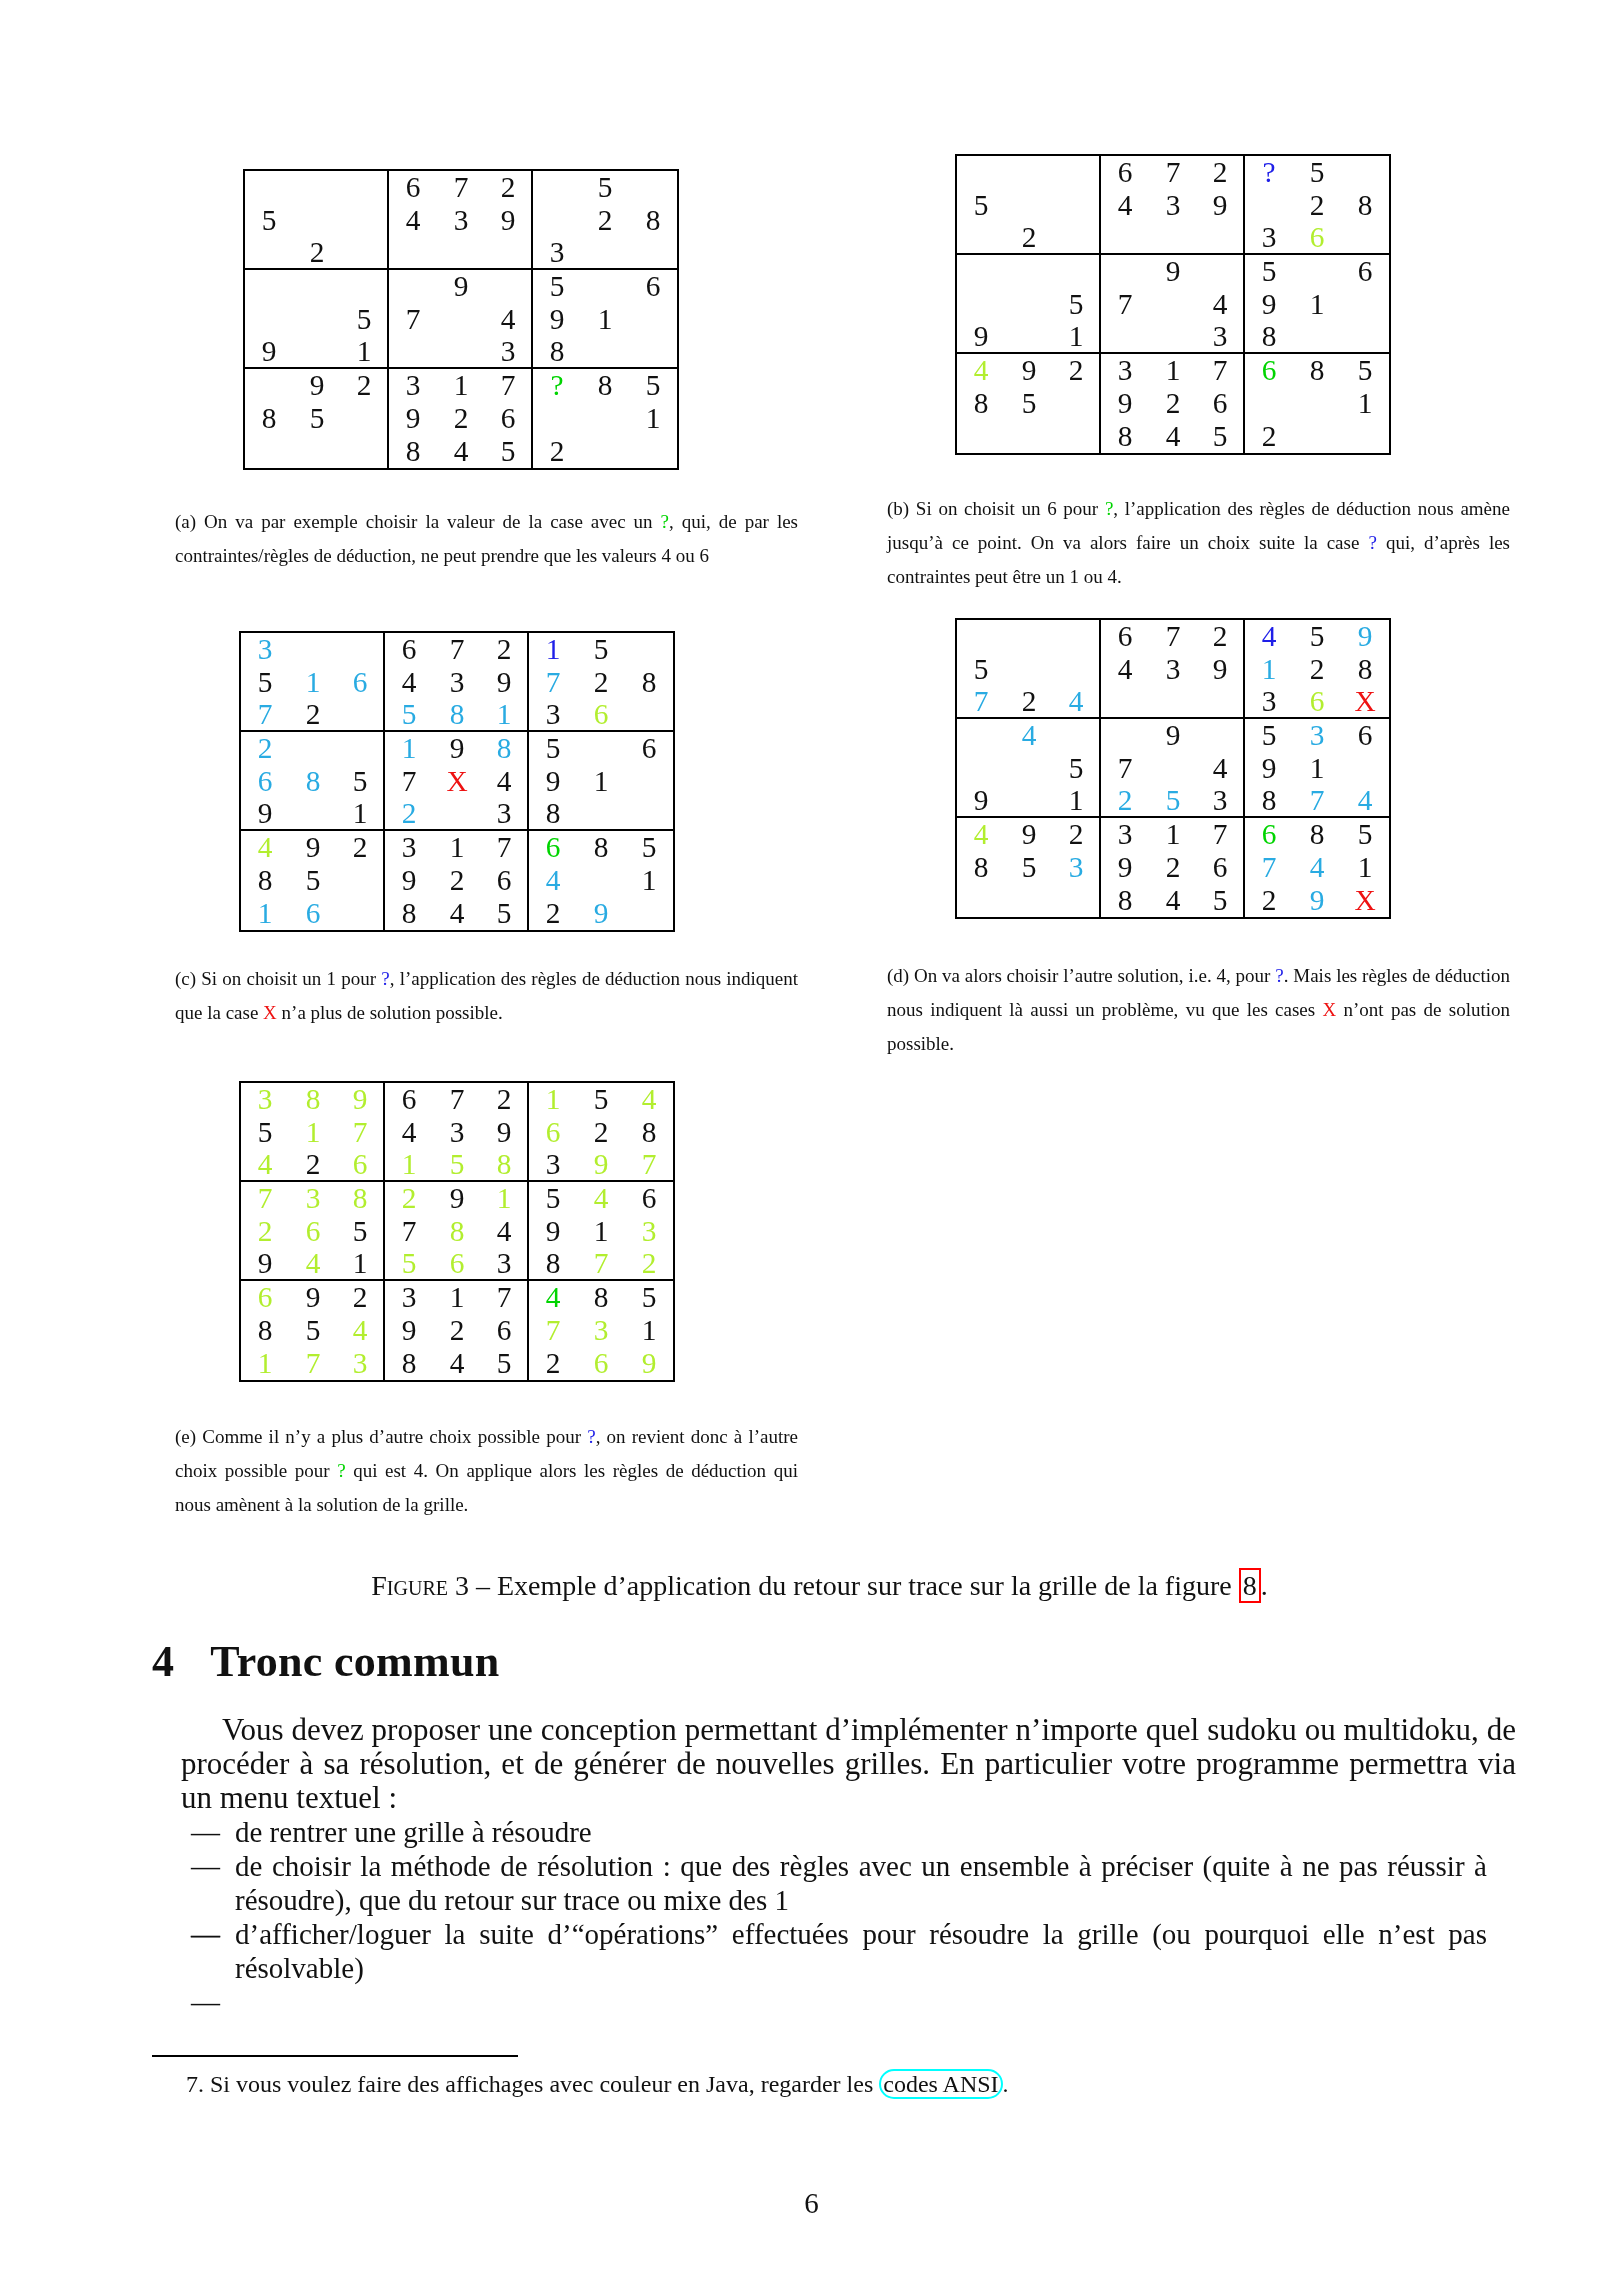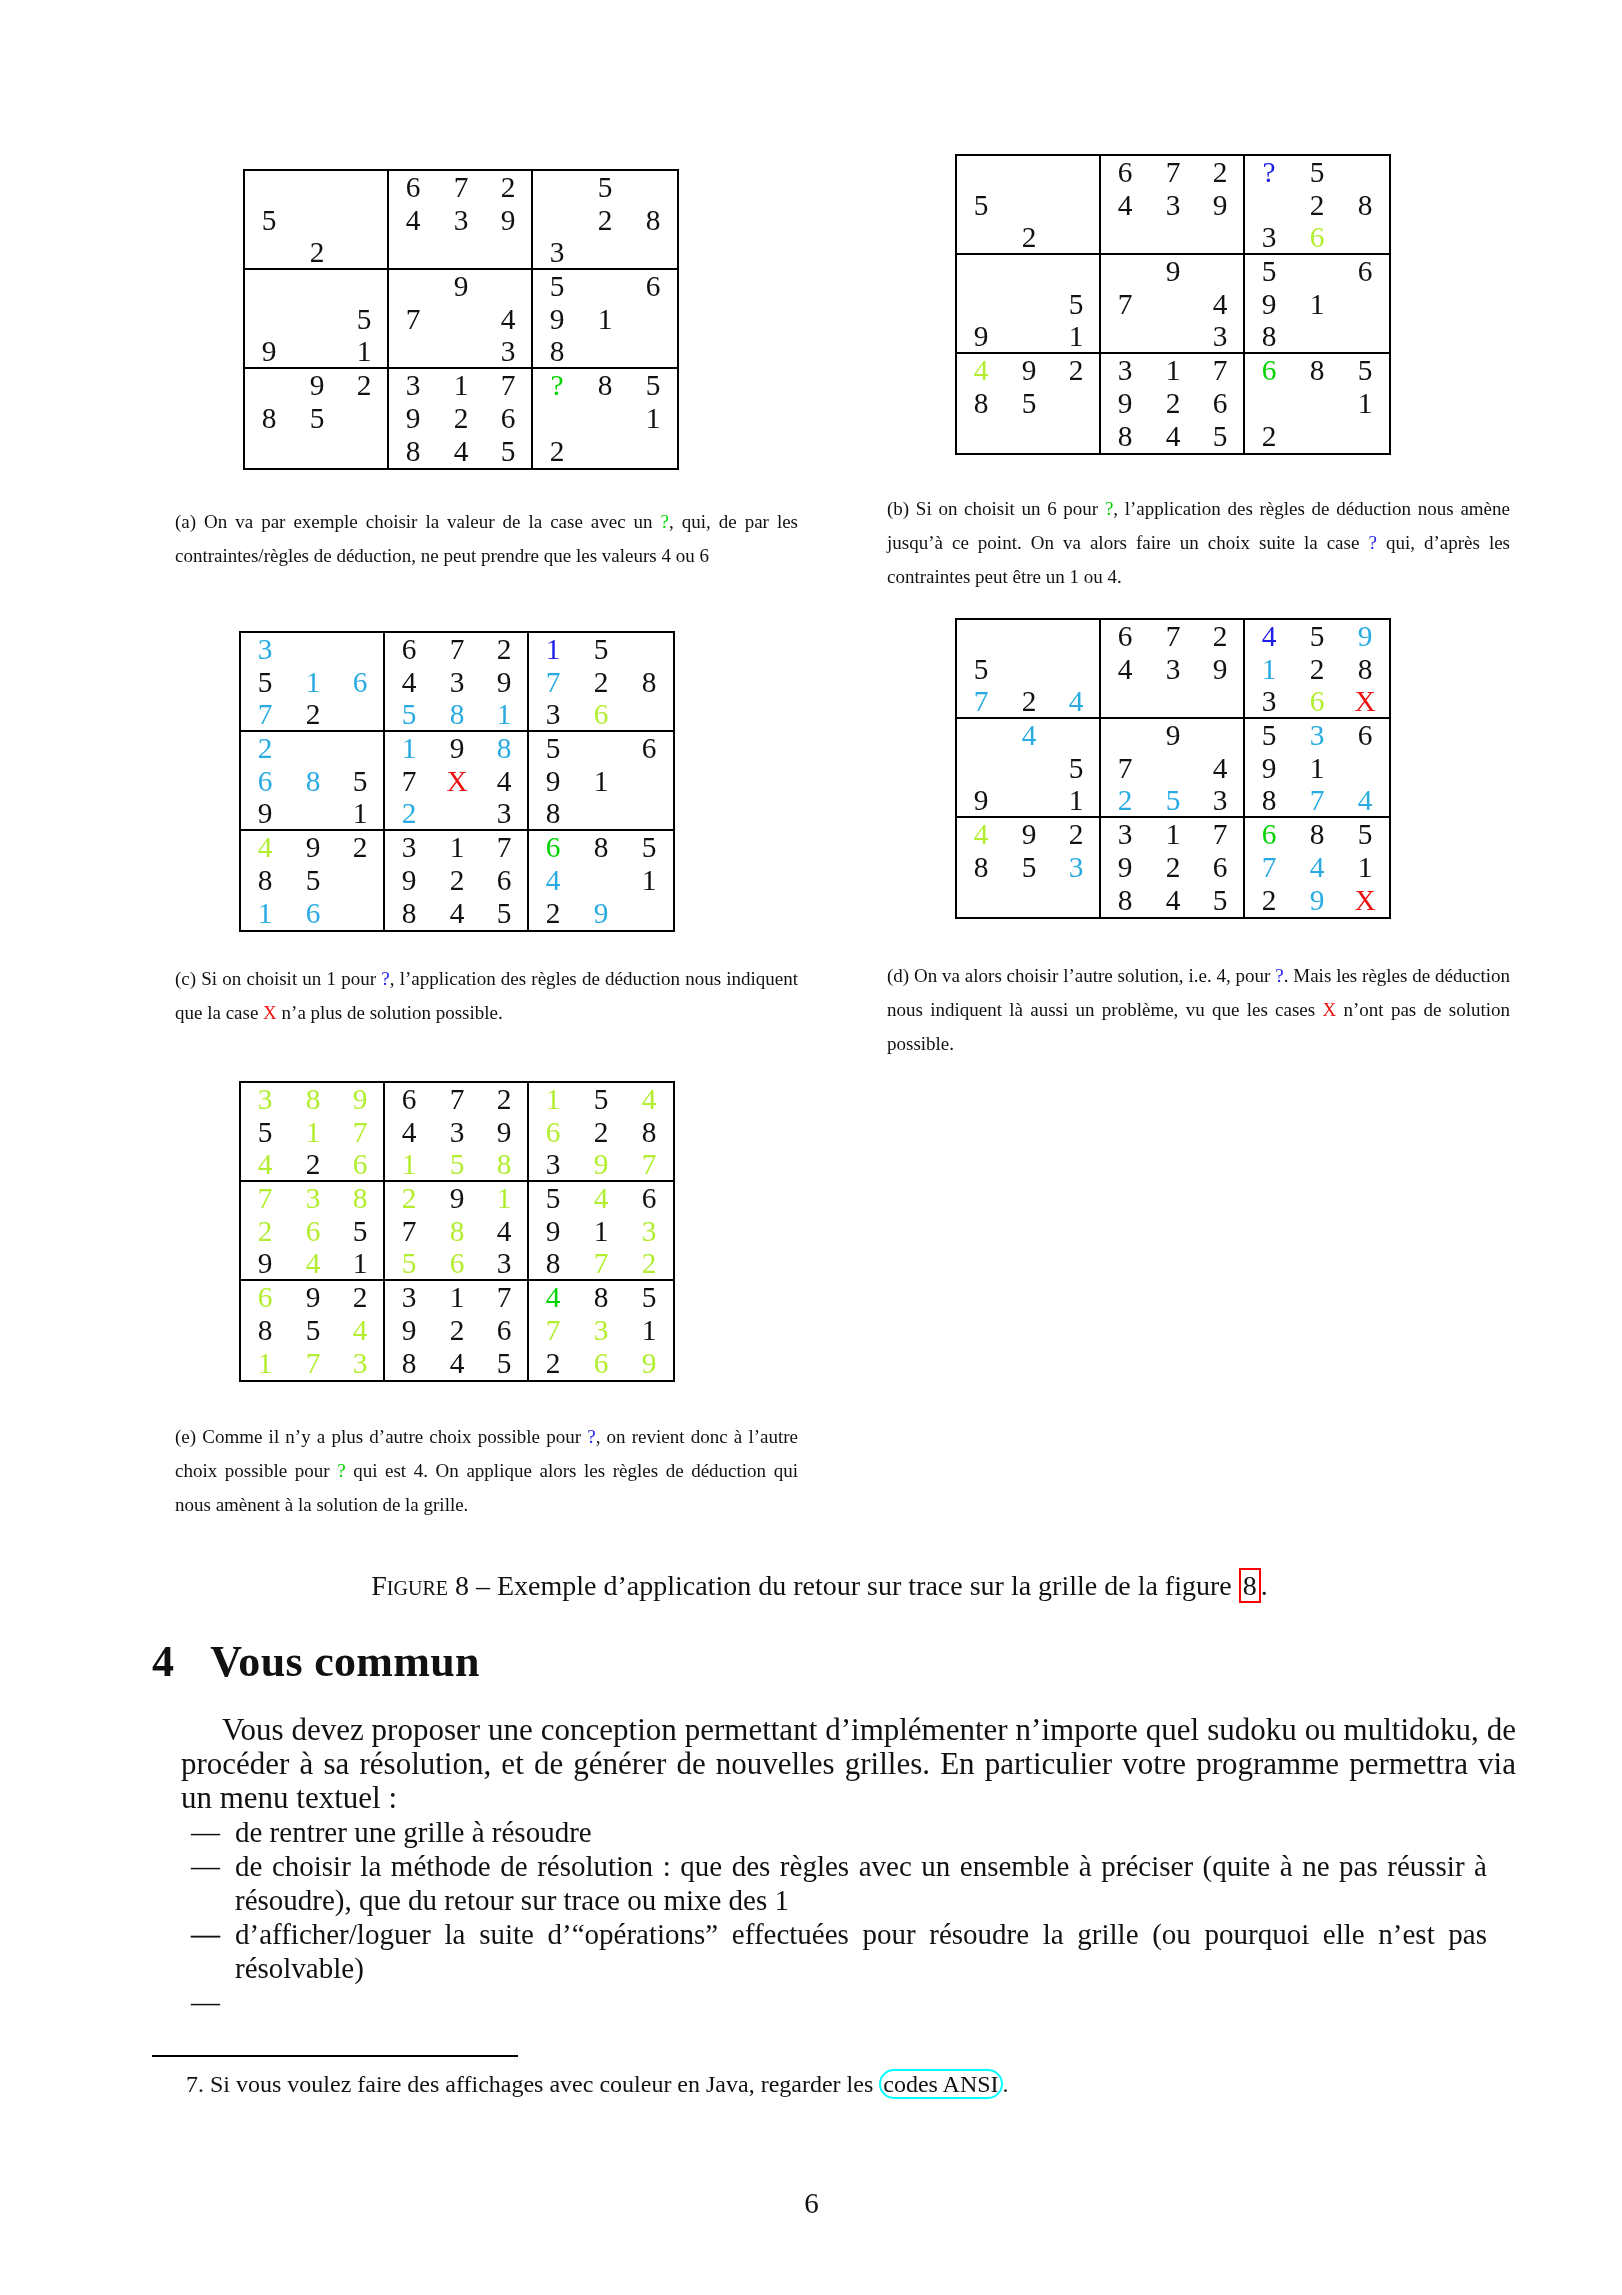--- a/index.html
+++ b/index.html
@@ -486,24 +486,24 @@
     <div class="cell">8</div>
     <div class="cell">4</div>
     <div class="cell bR">5</div>
     <div class="cell">2</div>
     <div class="cell" style="color: rgb(178, 238, 47);">6</div>
     <div class="cell" style="color: rgb(178, 238, 47);">9</div>
   </div>
 
 <p class="abs subcaption" style="left:152px; top:1420px;"><span>(e) Comme il n’y a plus d’autre choix possible pour </span><span style="color: rgb(31, 31, 232);">?</span><span>, on revient donc à l’autre choix possible pour </span><span style="color: rgb(0, 212, 0);">?</span><span> qui est 4. On applique alors les règles de déduction qui nous amènent à la solution de la grille.</span></p>
 
-<p class="abs figcaption" style="left:152px; top:1569px;"><span class="sc">Figure</span><span> 8 – Exemple d’application du retour sur trace sur la grille de la figure </span><span class="ref-box" style="border-color: rgb(255, 0, 0);">8</span><span>.</span></p>
+<p class="abs figcaption" style="left:152px; top:1569px;"><span class="sc">Figure</span><span> 3 – Exemple d’application du retour sur trace sur la grille de la figure </span><span class="ref-box" style="border-color: rgb(255, 0, 0);">8</span><span>.</span></p>
 
 <h1 class="abs section-heading" style="left:152px; top:1636px;">
-  <span class="sec-num">4</span><span>Vous commun</span>
+  <span class="sec-num">4</span><span>Tronc commun</span>
 </h1>
 
 <p class="abs bodytext indent" style="left:152px; top:1713px;">Vous devez proposer une conception permettant d’implémenter n’importe quel sudoku ou multidoku, de procéder à sa résolution, et de générer de nouvelles grilles. En particulier votre programme permettra via un menu textuel :</p>
 
 <ul class="abs menu-list" style="left:152px; top:1815px;">
   <li><span class="dash">—</span><span><span>de rentrer une grille à résoudre</span></span></li>
   <li><span class="dash">—</span><span><span>de choisir la méthode de résolution : que des règles avec un ensemble à préciser (quite à ne pas réussir à résoudre), que du retour sur trace ou mixe des 1</span></span></li>
   <li><span class="dash">—</span></li>
   <li><span class="dash">—</span><span><span>d’afficher/loguer la suite d’“opérations” effectuées pour résoudre la grille (ou pourquoi elle n’est pas résolvable)</span></span></li>
   <li><span class="dash">—</span></li>

